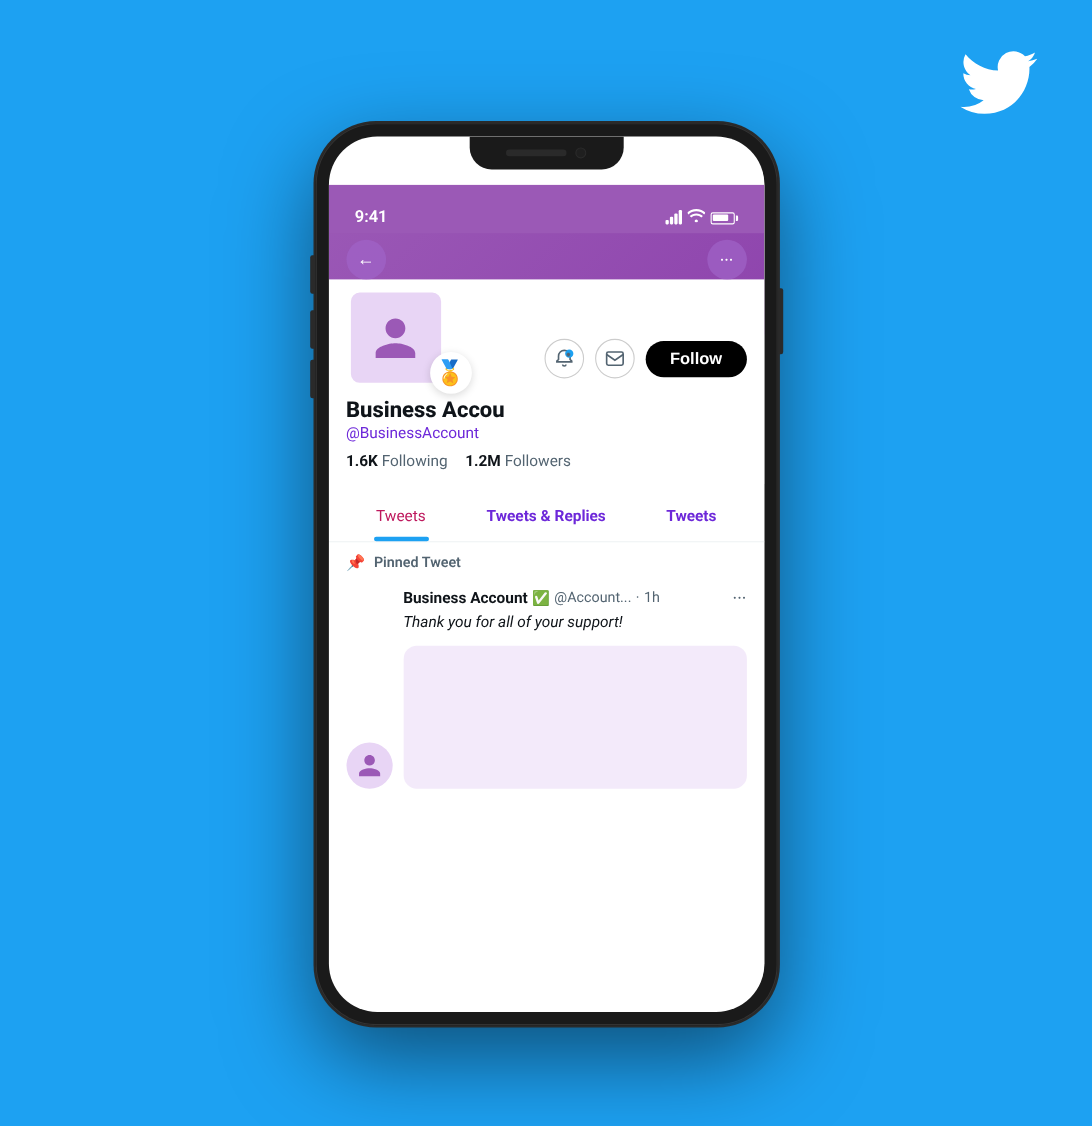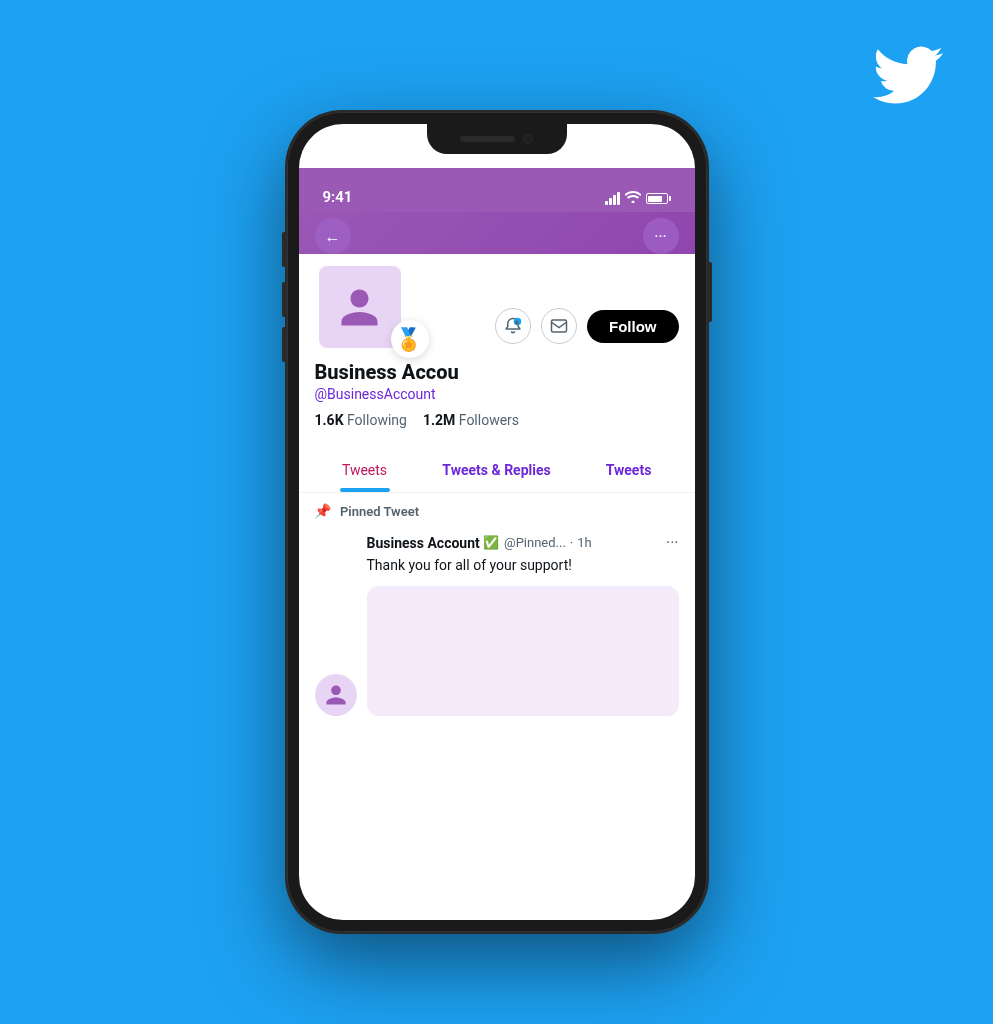--- a/index.html
+++ b/index.html
@@ -399,20 +399,21 @@
       color: #536471;
       font-size: 16px;
       cursor: pointer;
     }
 
     .tweet-text {
       font-size: 14px;
       color: #0f1419;
       margin-top: 4px;
       line-height: 1.4;
+      font-style: italic;
     }
 
     .tweet-image {
       margin-top: 10px;
       width: 100%;
       height: 130px;
       background: #e8d5f5;
       border-radius: 12px;
       opacity: 0.5;
     }
@@ -589,21 +590,21 @@
           <div class="tweet-row">
             <div class="tweet-avatar">
               <svg width="24" height="24" viewBox="0 0 24 24" fill="#9B59B6">
                 <path d="M12 12c2.7 0 4.8-2.1 4.8-4.8S14.7 2.4 12 2.4 7.2 4.5 7.2 7.2 9.3 12 12 12zm0 2.4c-3.2 0-9.6 1.6-9.6 4.8v2.4h19.2v-2.4c0-3.2-6.4-4.8-9.6-4.8z"></path>
               </svg>
             </div>
             <div class="tweet-content">
               <div class="tweet-header">
                 <span class="tweet-name">Business Account</span>
                 <span class="tweet-verified" style="color:#E6A817; font-size:13px;">✅</span>
-                <span class="tweet-handle">@Pinned...</span>
+                <span class="tweet-handle">@Account...</span>
                 <span class="tweet-time">·</span>
                 <span class="tweet-time">1h</span>
                 <span class="tweet-more">···</span>
               </div>
               <div class="tweet-text">Thank you for all of your support!</div>
               <div class="tweet-image"></div>
             </div>
           </div>
 
         </div>

